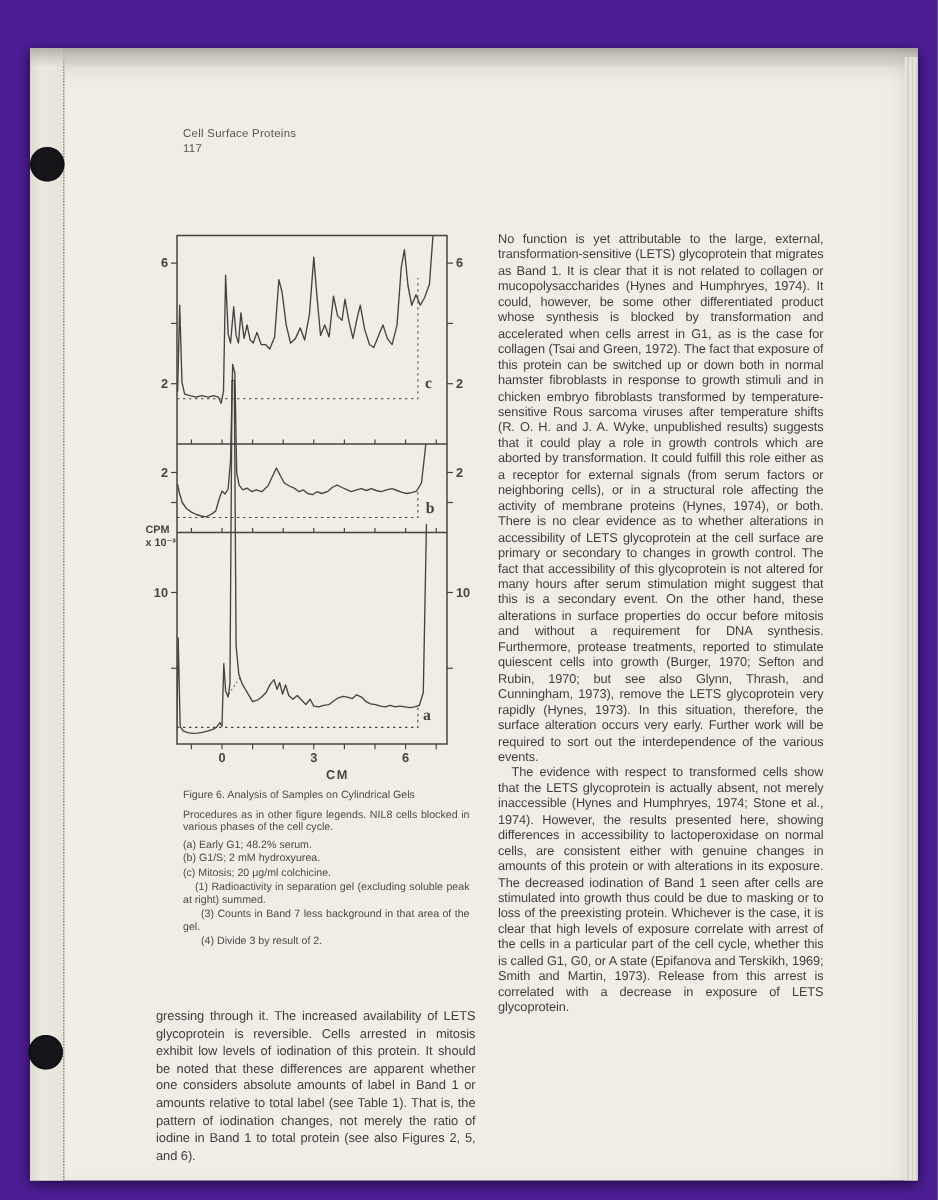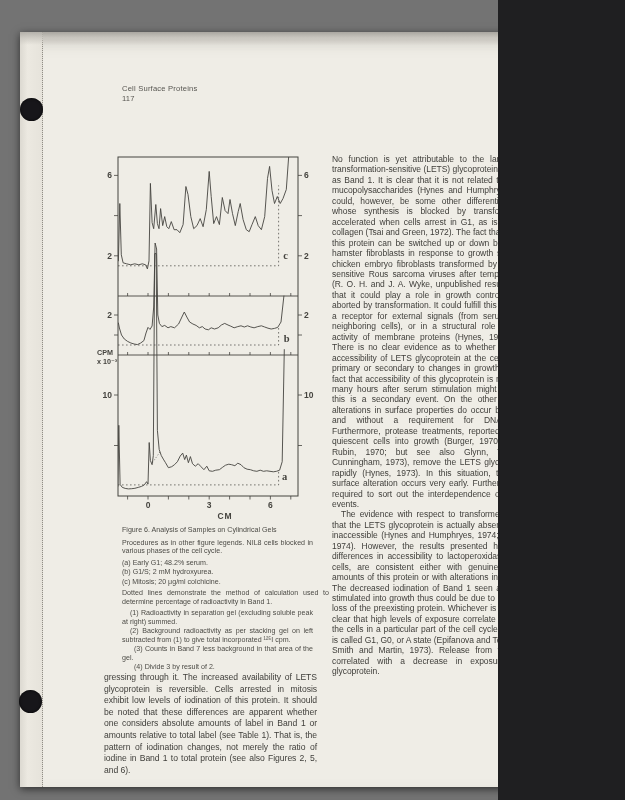--- a/index.html
+++ b/index.html
@@ -1,17 +1,17 @@
 <!DOCTYPE html>
 <html><head>
 <meta charset="utf-8">
 <style>
   html,body{margin:0;padding:0;}
   body{background:#1f1f21;font-family:"Liberation Sans","DejaVu Sans",sans-serif;}
-  #stage{position:relative;width:498px;height:800px;overflow:hidden;background:#737373;}
+  #stage{position:relative;width:625px;height:800px;overflow:hidden;background:#4c1d95;}
   
   .page{position:absolute;left:20px;top:32px;width:592px;height:755px;background:#efede6;
         box-shadow:inset 0 16px 20px -14px rgba(60,55,50,.55), inset -14px 0 18px -14px rgba(90,85,80,.5), 0 2px 8px rgba(0,0,0,.6);}
   .page-left-strip{position:absolute;left:0;top:0;bottom:0;width:22px;
         background:linear-gradient(90deg,#dcd9d1 0,#ece9e1 35%,#e6e3db 100%);
         border-right:1px dotted #918e86;}
   .page-top-edge{position:absolute;left:0;right:0;top:0;height:13px;
         background:linear-gradient(180deg,#a7a49e 0,#c9c6bf 45%,rgba(239,237,230,0) 100%);opacity:.8;}
   .page-right-edge{position:absolute;right:0;top:6px;bottom:0;width:9px;
         background:repeating-linear-gradient(90deg,#e8e5de 0 2px,#d5d2cb 2px 3px);opacity:.9;}
@@ -132,23 +132,21 @@
           </g>
         </svg>
     </div>
 
     <div class="caption">
       <p class="cap-title">Figure 6. Analysis of Samples on Cylindrical Gels</p>
       <p class="cap-intro">Procedures as in other figure legends. NIL8 cells blocked in various phases of the cell cycle.</p>
       <p>(a) Early G1; 48.2% serum.</p>
       <p>(b) G1/S; 2 mM hydroxyurea.</p>
       <p>(c) Mitosis; 20 μg/ml colchicine.</p>
-      <p class="cap-note">Dotted lines demonstrate the method of calculation used to determine percentage of radioactivity in Band 1.</p>
       <p class="ind1">(1) Radioactivity in separation gel (excluding soluble peak at right) summed.</p>
-      <p class="ind1">(2) Background radioactivity as per stacking gel on left subtracted from (1) to give total incorporated ¹²⁵I cpm.</p>
       <p class="ind2">(3) Counts in Band 7 less background in that area of the gel.</p>
       <p class="ind2">(4) Divide 3 by result of 2.</p>
     </div>
 
     <div class="left-para">gressing through it. The increased availability of LETS glycoprotein is reversible. Cells arrested in mitosis exhibit low levels of iodination of this protein. It should be noted that these differences are apparent whether one considers absolute amounts of label in Band 1 or amounts relative to total label (see Table 1). That is, the pattern of iodination changes, not merely the ratio of iodine in Band 1 to total protein (see also Figures 2, 5, and 6).</div>
 
     <div class="right-col">
       <p class="p1">No function is yet attributable to the large, external, transformation-sensitive (LETS) glycoprotein that migrates as Band 1. It is clear that it is not related to collagen or mucopolysaccharides (Hynes and Humphryes, 1974). It could, however, be some other differentiated product whose synthesis is blocked by transformation and accelerated when cells arrest in G1, as is the case for collagen (Tsai and Green, 1972). The fact that exposure of this protein can be switched up or down both in normal hamster fibroblasts in response to growth stimuli and in chicken embryo fibroblasts transformed by temperature-sensitive Rous sarcoma viruses after temperature shifts (R. O. H. and J. A. Wyke, unpublished results) suggests that it could play a role in growth controls which are aborted by transformation. It could fulfill this role either as a receptor for external signals (from serum factors or neighboring cells), or in a structural role affecting the activity of membrane proteins (Hynes, 1974), or both. There is no clear evidence as to whether alterations in accessibility of LETS glycoprotein at the cell surface are primary or secondary to changes in growth control. The fact that accessibility of this glycoprotein is not altered for many hours after serum stimulation might suggest that this is a secondary event. On the other hand, these alterations in surface properties do occur before mitosis and without a requirement for DNA synthesis. Furthermore, protease treatments, reported to stimulate quiescent cells into growth (Burger, 1970; Sefton and Rubin, 1970; but see also Glynn, Thrash, and Cunningham, 1973), remove the LETS glycoprotein very rapidly (Hynes, 1973). In this situation, therefore, the surface alteration occurs very early. Further work will be required to sort out the interdependence of the various events.</p>
       <p class="p2">The evidence with respect to transformed cells show that the LETS glycoprotein is actually absent, not merely inaccessible (Hynes and Humphryes, 1974; Stone et al., 1974). However, the results presented here, showing differences in accessibility to lactoperoxidase on normal cells, are consistent either with genuine changes in amounts of this protein or with alterations in its exposure. The decreased iodination of Band 1 seen after cells are stimulated into growth thus could be due to masking or to loss of the preexisting protein. Whichever is the case, it is clear that high levels of exposure correlate with arrest of the cells in a particular part of the cell cycle, whether this is called G1, G0, or A state (Epifanova and Terskikh, 1969; Smith and Martin, 1973). Release from this arrest is correlated with a decrease in exposure of LETS glycoprotein.</p>
     </div>

